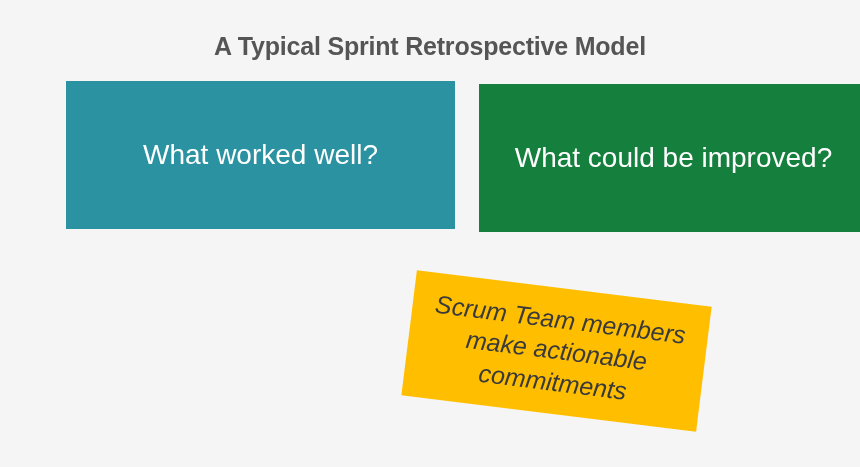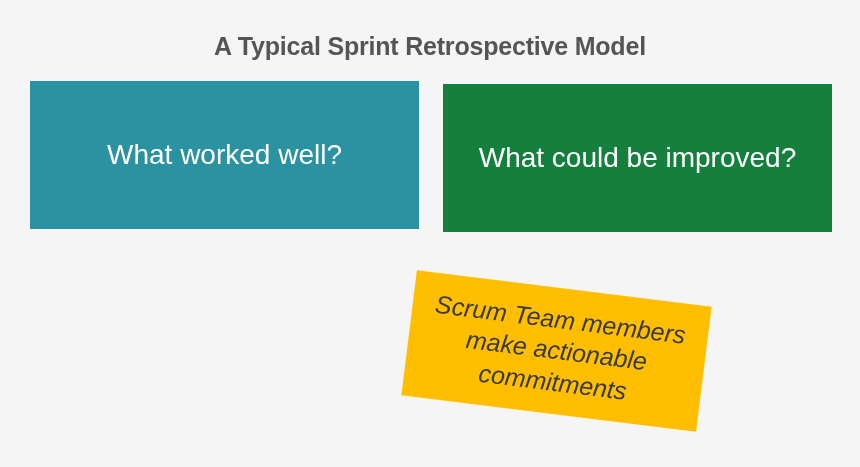--- a/index.html
+++ b/index.html
@@ -34,20 +34,21 @@
     white-space: nowrap;
   }
 
   .q-card {
     position: absolute;
     display: flex;
     align-items: center;
     justify-content: center;
     box-sizing: border-box;
     padding: 0 0;
+    margin-left: 36px;
   }
   .q-card .q-label {
     color: #ffffff;
     font-size: 28px;
     font-weight: normal;
     line-height: 1.28;
     text-align: center;
     white-space: pre-line;
   }
 

